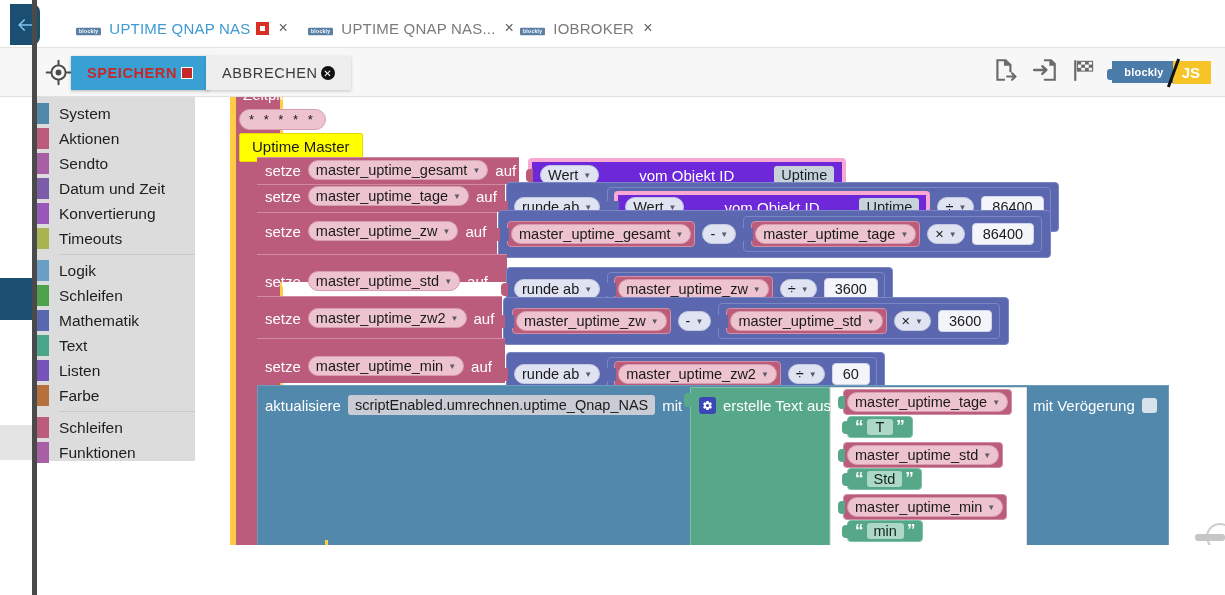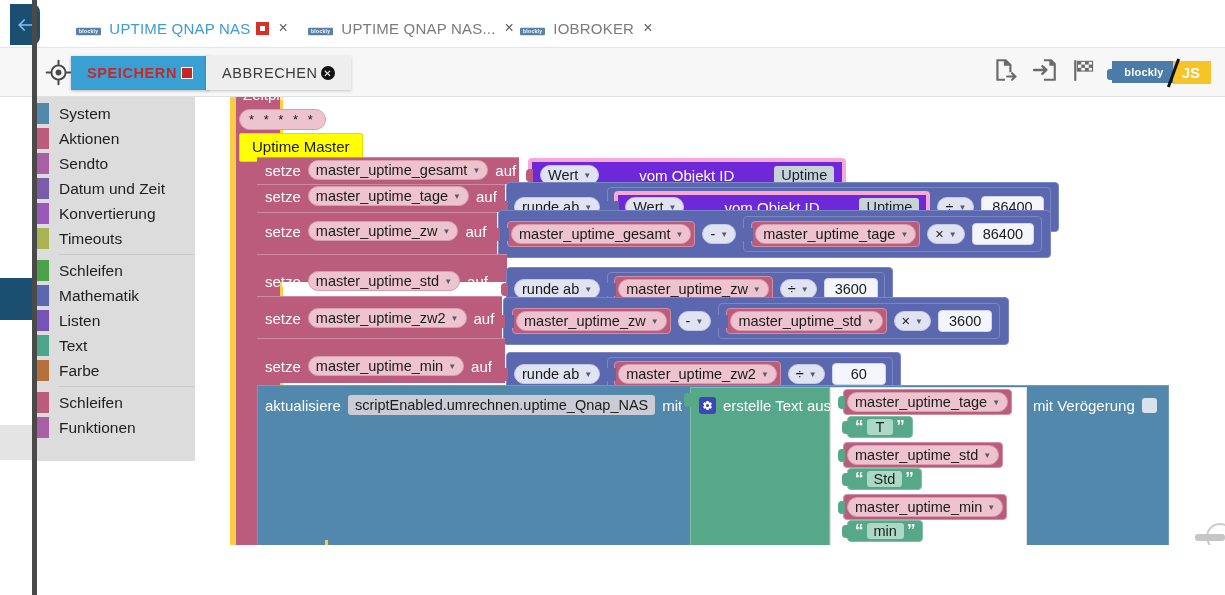--- a/index.html
+++ b/index.html
@@ -272,34 +272,38 @@
       <span class="sb-label">Konvertierung</span>
       </div>
     <div class="sb-item">
       <span class="sb-chip" style="background:#aab352"></span>
       <span class="sb-label">Timeouts</span>
       </div>
 
     <div class="sb-sep"></div>
 
     <div class="sb-item">
+      <span class="sb-chip" style="background:#6b9ec4"></span>
+      <span class="sb-label">Logik</span>
+      </div>
+    <div class="sb-item">
       <span class="sb-chip" style="background:#4ba24b"></span>
       <span class="sb-label">Schleifen</span>
       </div>
     <div class="sb-item">
       <span class="sb-chip" style="background:#5b67af"></span>
       <span class="sb-label">Mathematik</span>
       </div>
     <div class="sb-item">
+      <span class="sb-chip" style="background:#4aa58a"></span>
+      <span class="sb-label">Text</span>
+      </div>
+    <div class="sb-item">
       <span class="sb-chip" style="background:#7553b8"></span>
       <span class="sb-label">Listen</span>
-      </div>
-    <div class="sb-item">
-      <span class="sb-chip" style="background:#4aa58a"></span>
-      <span class="sb-label">Text</span>
       </div>
     <div class="sb-item">
       <span class="sb-chip" style="background:#b5703c"></span>
       <span class="sb-label">Farbe</span>
       </div>
 
     <div class="sb-sep"></div>
 
     <div class="sb-item">
       <span class="sb-chip" style="background:#bb5c7c"></span>
@@ -525,21 +529,21 @@
           <span class="plug" style="background:#5b67af"></span>
           <span class="field f-var">
             <span>master_uptime_zw2</span>
               <span class="caret">▼</span>
           </span>
         </span>
         <span class="field f-light">
           <span>÷</span>
             <span class="caret">▼</span>
         </span>
-        <span class="field f-num" style="padding:2px 18px;">
+        <span class="field f-num" style="padding:2px 10px;">
             <span>60</span>
           </span>
       </span>
     </div>
 
     <div class="blk" style="left:62px; top:288px; width:912px; height:172px; background:#5288ab; border:1px solid #6d9cbd;"></div>
     <div class="row" style="left:70px; top:298px;">
       <span class="lbl">aktualisiere</span>
       <span class="field f-plain" style="padding:2px 7px;">
         <span>scriptEnabled.umrechnen.uptime_Qnap_NAS</span>

